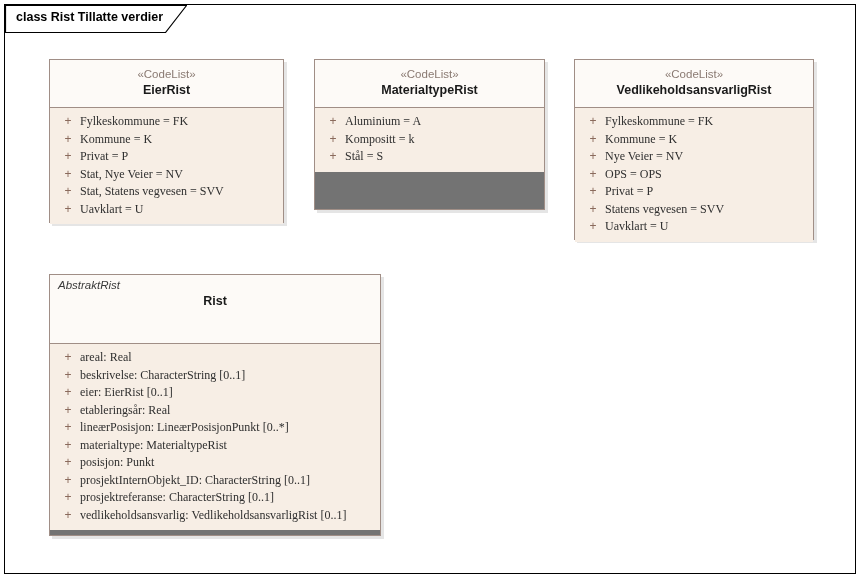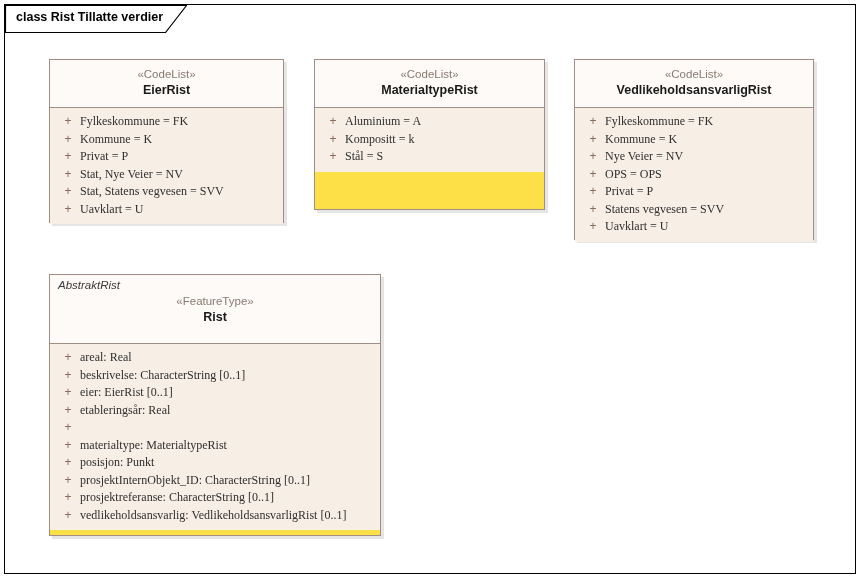--- a/index.html
+++ b/index.html
@@ -49,21 +49,21 @@
     color: #000000;
     white-space: nowrap;
     letter-spacing: 0px;
   }
 
   
   .uml-class {
     position: absolute;
     box-sizing: border-box;
     border: 1px solid #a08e86;
-    background: #fde047;
+    background: #737373;
     box-shadow: 3px 3px 0 0 rgba(170,170,170,0.30);
   }
   .uml-header {
     box-sizing: border-box;
     background: #fdfaf7;
     border-bottom: 1px solid #a08e86;
     padding: 6px 8px 7px 8px;
     text-align: center;
     position: relative;
   }
@@ -213,21 +213,20 @@
       <div class="attr-row">
         <span class="attr-vis">+</span>
         <span class="attr-text">Uavklart = U</span>
       </div>
     </div>
   </div>
 
   <div class="uml-class" style="left:44px; top:269px; width:332px; height:262px;">
     <div class="uml-header with-parent" style="height:69px;">
       <div class="parent-label">AbstraktRist</div>
-      <div class="stereotype">«FeatureType»</div>
       <div class="class-name">Rist</div>
     </div>
     <div class="uml-body">
       <div class="attr-row">
         <span class="attr-vis">+</span>
         <span class="attr-text">areal: Real</span>
       </div>
       <div class="attr-row">
         <span class="attr-vis">+</span>
         <span class="attr-text">beskrivelse: CharacterString [0..1]</span>
@@ -235,20 +234,21 @@
       <div class="attr-row">
         <span class="attr-vis">+</span>
         <span class="attr-text">eier: EierRist [0..1]</span>
       </div>
       <div class="attr-row">
         <span class="attr-vis">+</span>
         <span class="attr-text">etableringsår: Real</span>
       </div>
       <div class="attr-row">
         <span class="attr-vis">+</span>
+        <span class="attr-text">lineærPosisjon: LineærPosisjonPunkt [0..*]</span>
       </div>
       <div class="attr-row">
         <span class="attr-vis">+</span>
         <span class="attr-text">materialtype: MaterialtypeRist</span>
       </div>
       <div class="attr-row">
         <span class="attr-vis">+</span>
         <span class="attr-text">posisjon: Punkt</span>
       </div>
       <div class="attr-row">

